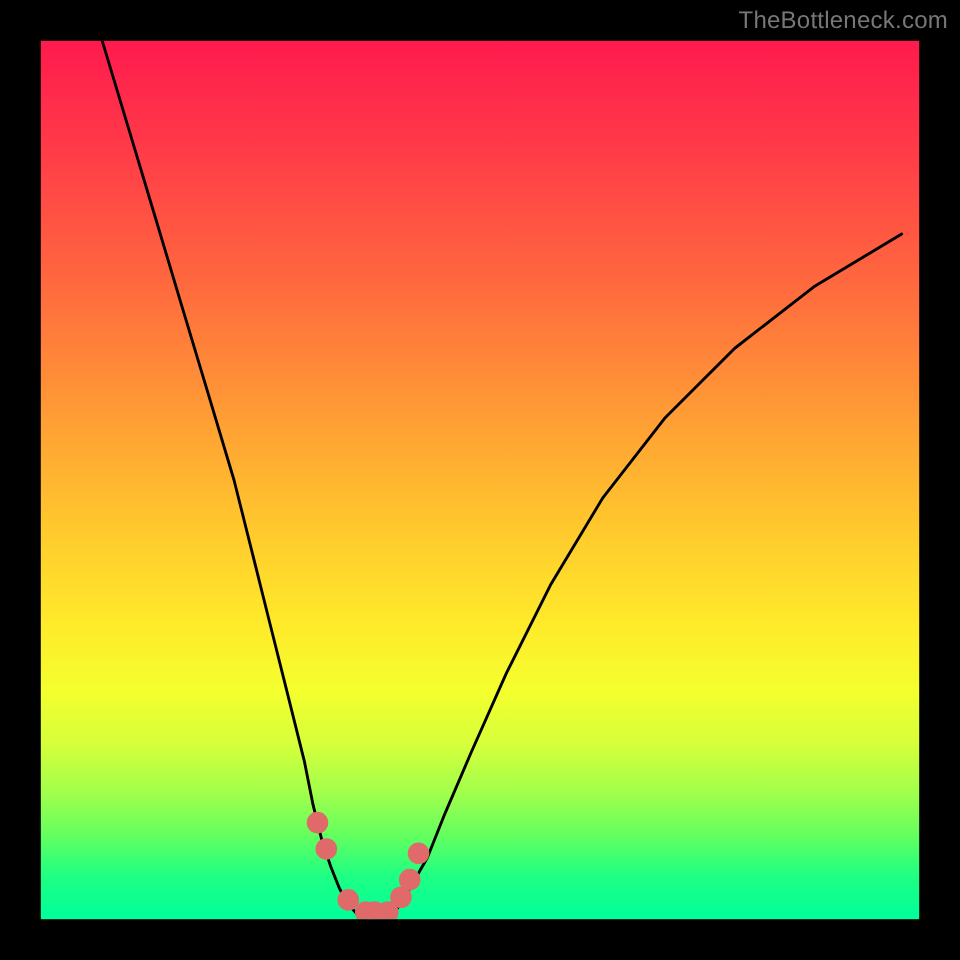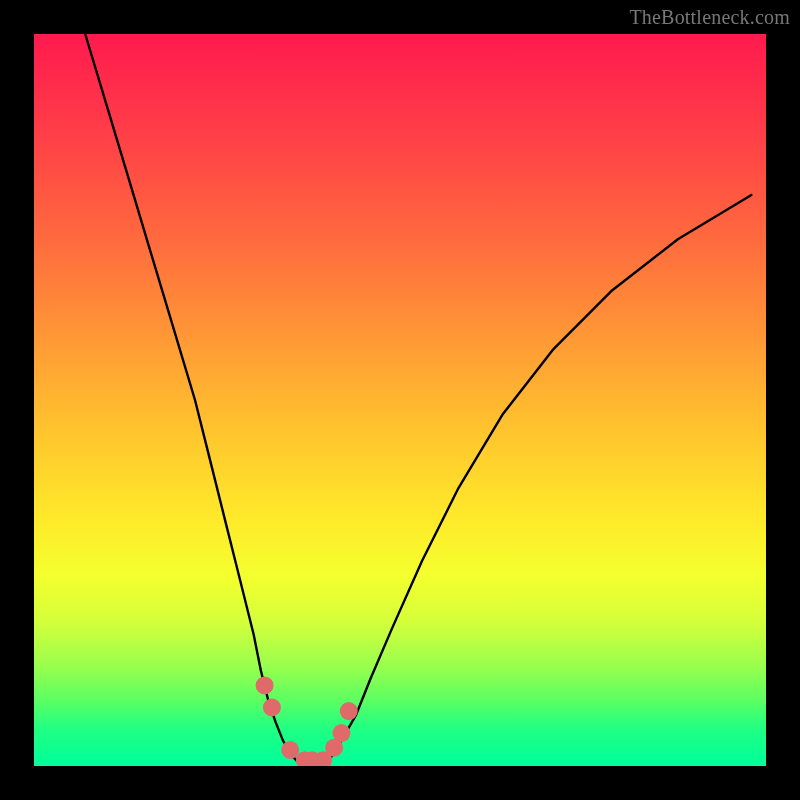--- a/index.html
+++ b/index.html
@@ -9,21 +9,20 @@
     height: 800px;
     overflow: hidden;
     background: #000;
     font-family: Arial, Helvetica, sans-serif;
   }
   .frame {
     position: relative;
     width: 800px;
     height: 800px;
     background: #000;
-    font-family: Liberation Serif, serif;
   }
   .plot-area {
     position: absolute;
     left: 34px;
     top: 34px;
     width: 732px;
     height: 732px;
     
     background: linear-gradient(
       to bottom,

